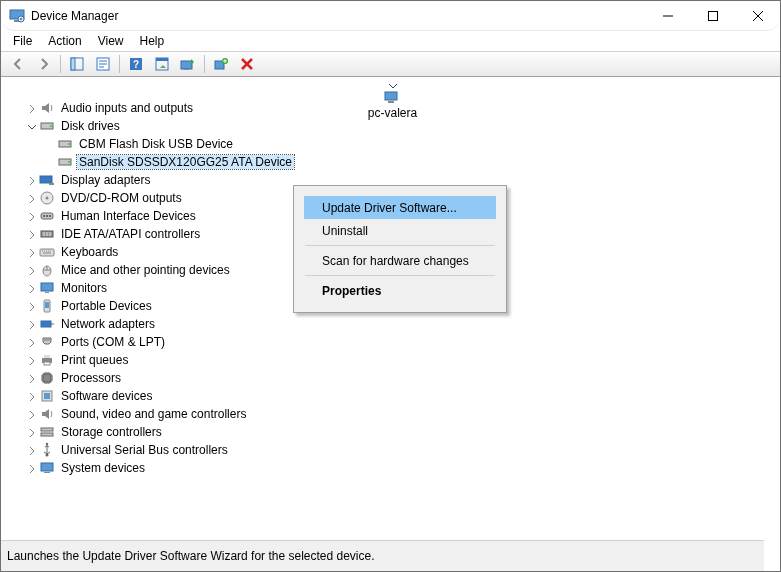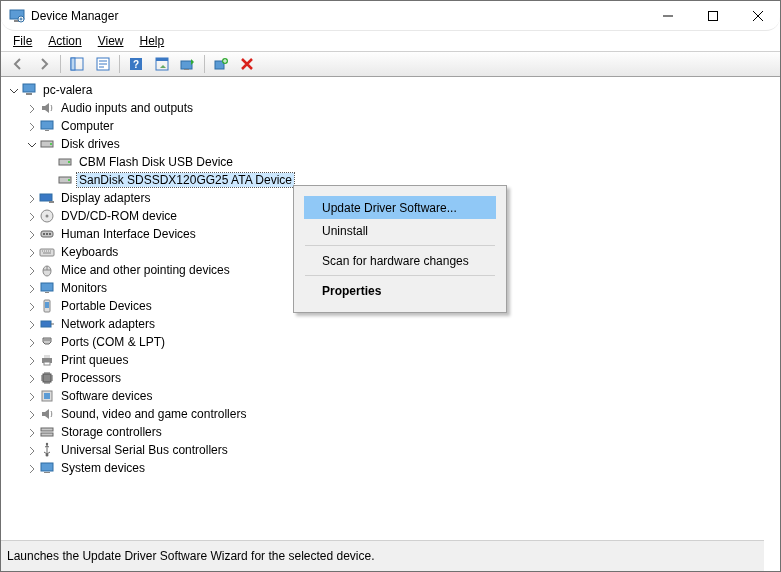--- a/index.html
+++ b/index.html
@@ -45,21 +45,20 @@
     height: 20px;
     display: flex;
     align-items: center;
     padding: 0 4px;
     gap: 0;
     background: #fff;
   }
   .menu-item {
     padding: 20px 8px;
     cursor: default;
-    text-decoration: underline;
   }
   .toolbar {
     height: 26px;
     display: flex;
     align-items: center;
     padding: 0 4px;
     gap: 0;
     border-top: 1px solid #d0d0d0;
     border-bottom: 1px solid #a0a0a0;
     background: linear-gradient(#fefefe,#e9e9e9);
@@ -101,21 +100,21 @@
     flex-shrink: 0;
   }
   .node-label {
     padding: 0 2px;
     cursor: default;
   }
   .node.selected .node-label {
     background: #cce8ff;
     outline: 1px dotted #555;
   }
-  .indent-0 { padding-left: 2px; }
+  .indent-0 { padding-left: 2px; flex-direction: column; }
   .indent-1 { padding-left: 20px; }
   .indent-2 { padding-left: 38px; }
   .context-menu {
     position: absolute;
     left: 273px;
     top: 184px;
     width: 214px;
     background: #f0f0f0;
     border: 1px solid #a0a0a0;
     box-shadow: 3px 3px 3px rgba(0,0,0,.25);
@@ -272,34 +271,20 @@
       </span>
     <span class="node-icon">
         <svg width="16" height="16" viewBox="0 0 16 16">
           <path d="M3 6h3l4-3v10l-4-3H3z" fill="#888"></path>
           <path d="M12 5c1 1 1 5 0 6" fill="none" stroke="#888"></path>
         </svg>
       </span>
     <span class="node-label">Audio inputs and outputs</span>
   </div>
 
-  <div class="node indent-1">
-    <span class="expander">
-        <svg class="exp-svg" viewBox="0 0 9 9">
-          <path d="M3 1l4 4-4 4" fill="none" stroke="#808080"></path>
-        </svg>
-      </span>
-    <span class="node-icon">
-        <svg width="16" height="16" viewBox="0 0 16 16">
-          <rect x="2" y="3" width="12" height="8" fill="#5b9bd5" stroke="#2e6da4"></rect>
-          <rect x="6" y="12" width="4" height="1" fill="#888"></rect>
-        </svg>
-      </span>
-    <span class="node-label">Computer</span>
-  </div>
 
   <div class="node indent-1">
     <span class="expander">
         <svg class="exp-svg" viewBox="0 0 9 9">
           <path d="M1 3l4 4 4-4" fill="none" stroke="#404040"></path>
         </svg>
       </span>
     <span class="node-icon">
         <svg width="16" height="16" viewBox="0 0 16 16">
           <rect x="2" y="5" width="12" height="6" fill="#c8c8c8" stroke="#666"></rect>
@@ -351,40 +336,54 @@
         <svg class="exp-svg" viewBox="0 0 9 9">
           <path d="M3 1l4 4-4 4" fill="none" stroke="#808080"></path>
         </svg>
       </span>
     <span class="node-icon">
         <svg width="16" height="16" viewBox="0 0 16 16">
           <circle cx="8" cy="8" r="6" fill="#e8e8e8" stroke="#888"></circle>
           <circle cx="8" cy="8" r="1.5" fill="#888"></circle>
         </svg>
       </span>
-    <span class="node-label">DVD/CD-ROM device</span>
+    <span class="node-label">DVD/CD-ROM outputs</span>
   </div>
 
   <div class="node indent-1">
     <span class="expander">
         <svg class="exp-svg" viewBox="0 0 9 9">
           <path d="M3 1l4 4-4 4" fill="none" stroke="#808080"></path>
         </svg>
       </span>
     <span class="node-icon">
         <svg width="16" height="16" viewBox="0 0 16 16">
           <rect x="2" y="5" width="12" height="6" rx="2" fill="#c8c8c8" stroke="#666"></rect>
           <rect x="4" y="7" width="2" height="2" fill="#666"></rect>
           <rect x="7" y="7" width="2" height="2" fill="#666"></rect>
           <rect x="10" y="7" width="2" height="2" fill="#666"></rect>
         </svg>
       </span>
     <span class="node-label">Human Interface Devices</span>
   </div>
 
+  <div class="node indent-1">
+    <span class="expander">
+        <svg class="exp-svg" viewBox="0 0 9 9">
+          <path d="M3 1l4 4-4 4" fill="none" stroke="#808080"></path>
+        </svg>
+      </span>
+    <span class="node-icon">
+        <svg width="16" height="16" viewBox="0 0 16 16">
+          <rect x="2" y="5" width="12" height="6" fill="#999" stroke="#555"></rect>
+          <path d="M4 7h2M7 7h2M10 7h2M4 9h2M7 9h2M10 9h2" stroke="#ddd"></path>
+        </svg>
+      </span>
+    <span class="node-label">IDE ATA/ATAPI controllers</span>
+  </div>
 
   <div class="node indent-1">
     <span class="expander">
         <svg class="exp-svg" viewBox="0 0 9 9">
           <path d="M3 1l4 4-4 4" fill="none" stroke="#808080"></path>
         </svg>
       </span>
     <span class="node-icon">
         <svg width="16" height="16" viewBox="0 0 16 16">
           <rect x="1" y="5" width="14" height="7" rx="1" fill="#ddd" stroke="#888"></rect>

